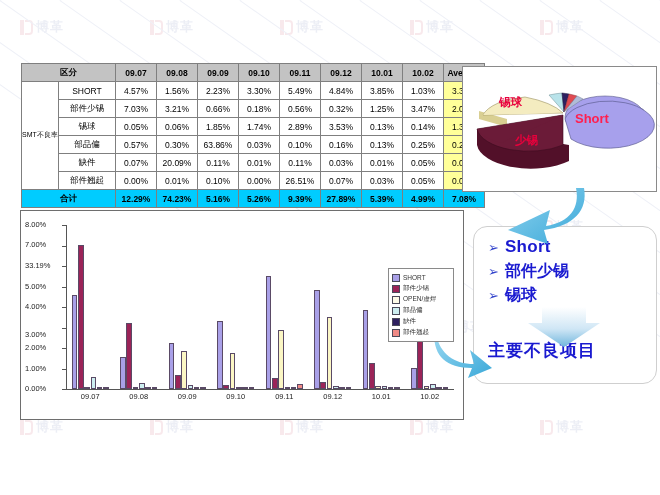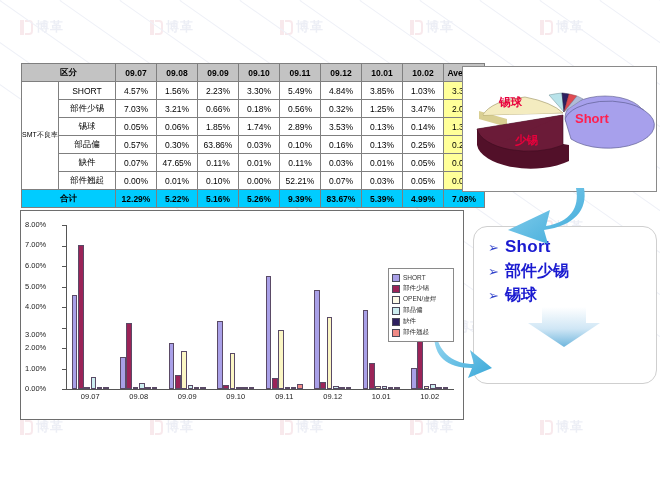--- a/index.html
+++ b/index.html
@@ -304,49 +304,49 @@
           <td class="num">0.03%</td>
           <td class="num">0.10%</td>
           <td class="num">0.16%</td>
           <td class="num">0.13%</td>
           <td class="num">0.25%</td>
           <td class="num avg">0.22%</td>
         </tr>
         <tr>
           <td class="rowlbl">缺件</td>
           <td class="num">0.07%</td>
-          <td class="num">47.65%</td>
+          <td class="num">20.09%</td>
           <td class="num">0.11%</td>
           <td class="num">0.01%</td>
           <td class="num">0.11%</td>
           <td class="num">0.03%</td>
           <td class="num">0.01%</td>
           <td class="num">0.05%</td>
           <td class="num avg">0.06%</td>
         </tr>
         <tr>
           <td class="rowlbl">部件翘起</td>
           <td class="num">0.00%</td>
           <td class="num">0.01%</td>
           <td class="num">0.10%</td>
           <td class="num">0.00%</td>
-          <td class="num">52.21%</td>
+          <td class="num">26.51%</td>
           <td class="num">0.07%</td>
           <td class="num">0.03%</td>
           <td class="num">0.05%</td>
           <td class="num avg">0.06%</td>
         </tr>
         <tr class="total">
           <td colspan="2" style="text-align: center;">合计</td>
           <td class="num">12.29%</td>
-          <td class="num">5.22%</td>
+          <td class="num">74.23%</td>
           <td class="num">5.16%</td>
           <td class="num">5.26%</td>
           <td class="num">9.39%</td>
-          <td class="num">83.67%</td>
+          <td class="num">27.89%</td>
           <td class="num">5.39%</td>
           <td class="num">4.99%</td>
           <td class="num avgtot">7.08%</td>
         </tr>
       </tbody>
   </table>
 </div>
 
 <div id="pie-panel">
   <svg id="pie-svg" width="193" height="124" viewBox="0 0 193 124">
@@ -386,21 +386,21 @@
       <div class="ytick" style="top: 152.5px;">1.00%</div>
       <div class="yline" style="top: 157.5px;"></div>
       <div class="ytick" style="top: 132px;">2.00%</div>
       <div class="yline" style="top: 137px;"></div>
       <div class="ytick" style="top: 119px;">3.00%</div>
       <div class="yline" style="top: 116.5px;"></div>
       <div class="ytick" style="top: 91px;">4.00%</div>
       <div class="yline" style="top: 96px;"></div>
       <div class="ytick" style="top: 70.5px;">5.00%</div>
       <div class="yline" style="top: 75.5px;"></div>
-      <div class="ytick" style="top: 50px;">6.00%</div>
+      <div class="ytick" style="top: 50px;">33.19%</div>
       <div class="yline" style="top: 55px;"></div>
       <div class="ytick" style="top: 29px;">7.00%</div>
       <div class="yline" style="top: 34.5px;"></div>
       <div class="ytick" style="top: 9px;">8.00%</div>
       <div class="yline" style="top: 14px;"></div>
       <div class="grp" style="left: 50.7px; top: 14px; width: 37.1px;">
         <div class="bar" style="left: 0px; width: 5.6px; height: 93.685px; background: rgb(169, 160, 232);"></div>
         <div class="bar" style="left: 6.3px; width: 5.6px; height: 144.115px; background: rgb(155, 36, 88);"></div>
         <div class="bar" style="left: 12.6px; width: 5.6px; height: 1.025px; background: rgb(251, 246, 196);"></div>
         <div class="bar" style="left: 18.9px; width: 5.6px; height: 11.685px; background: rgb(205, 238, 240);"></div>
@@ -539,13 +539,14 @@
   </div>
   <div class="bullet-line" id="bl2">
     <span class="bchev">➢</span>
     <span class="btxt">部件少锡</span>
   </div>
   <div class="bullet-line" id="bl3">
     <span class="bchev">➢</span>
     <span class="btxt">锡球</span>
   </div>
 
+  <div id="callout-conclusion">主要不良项目</div>
 </div>
 
 </body></html>

